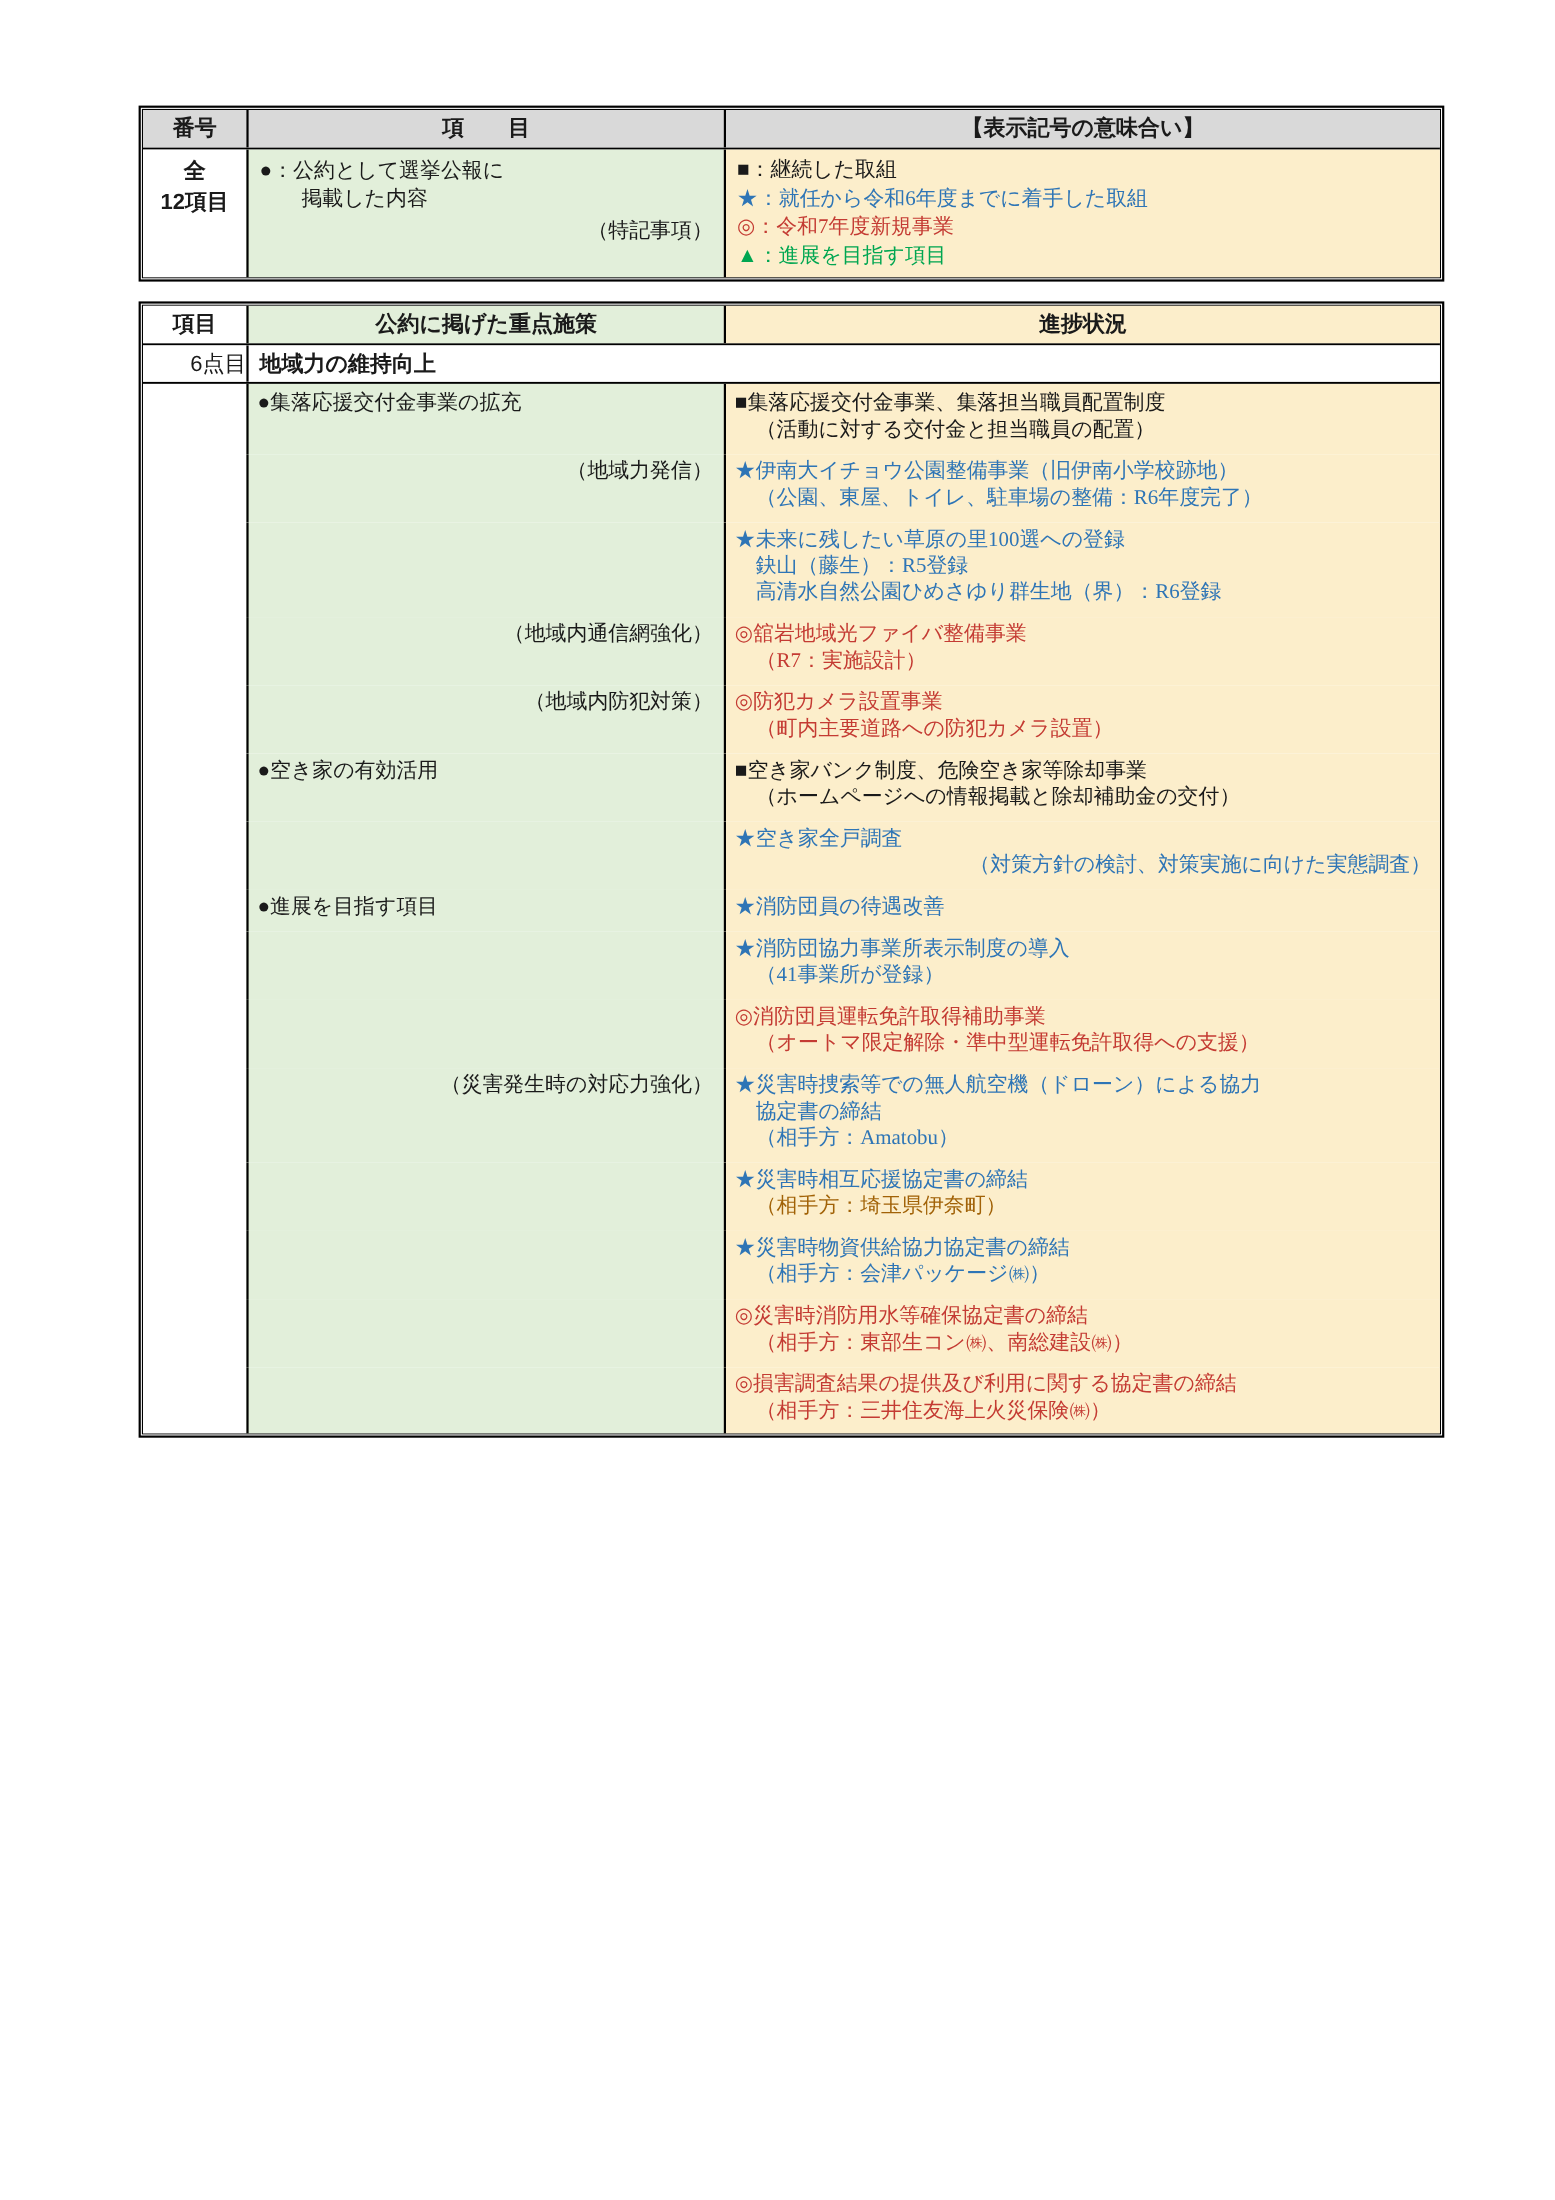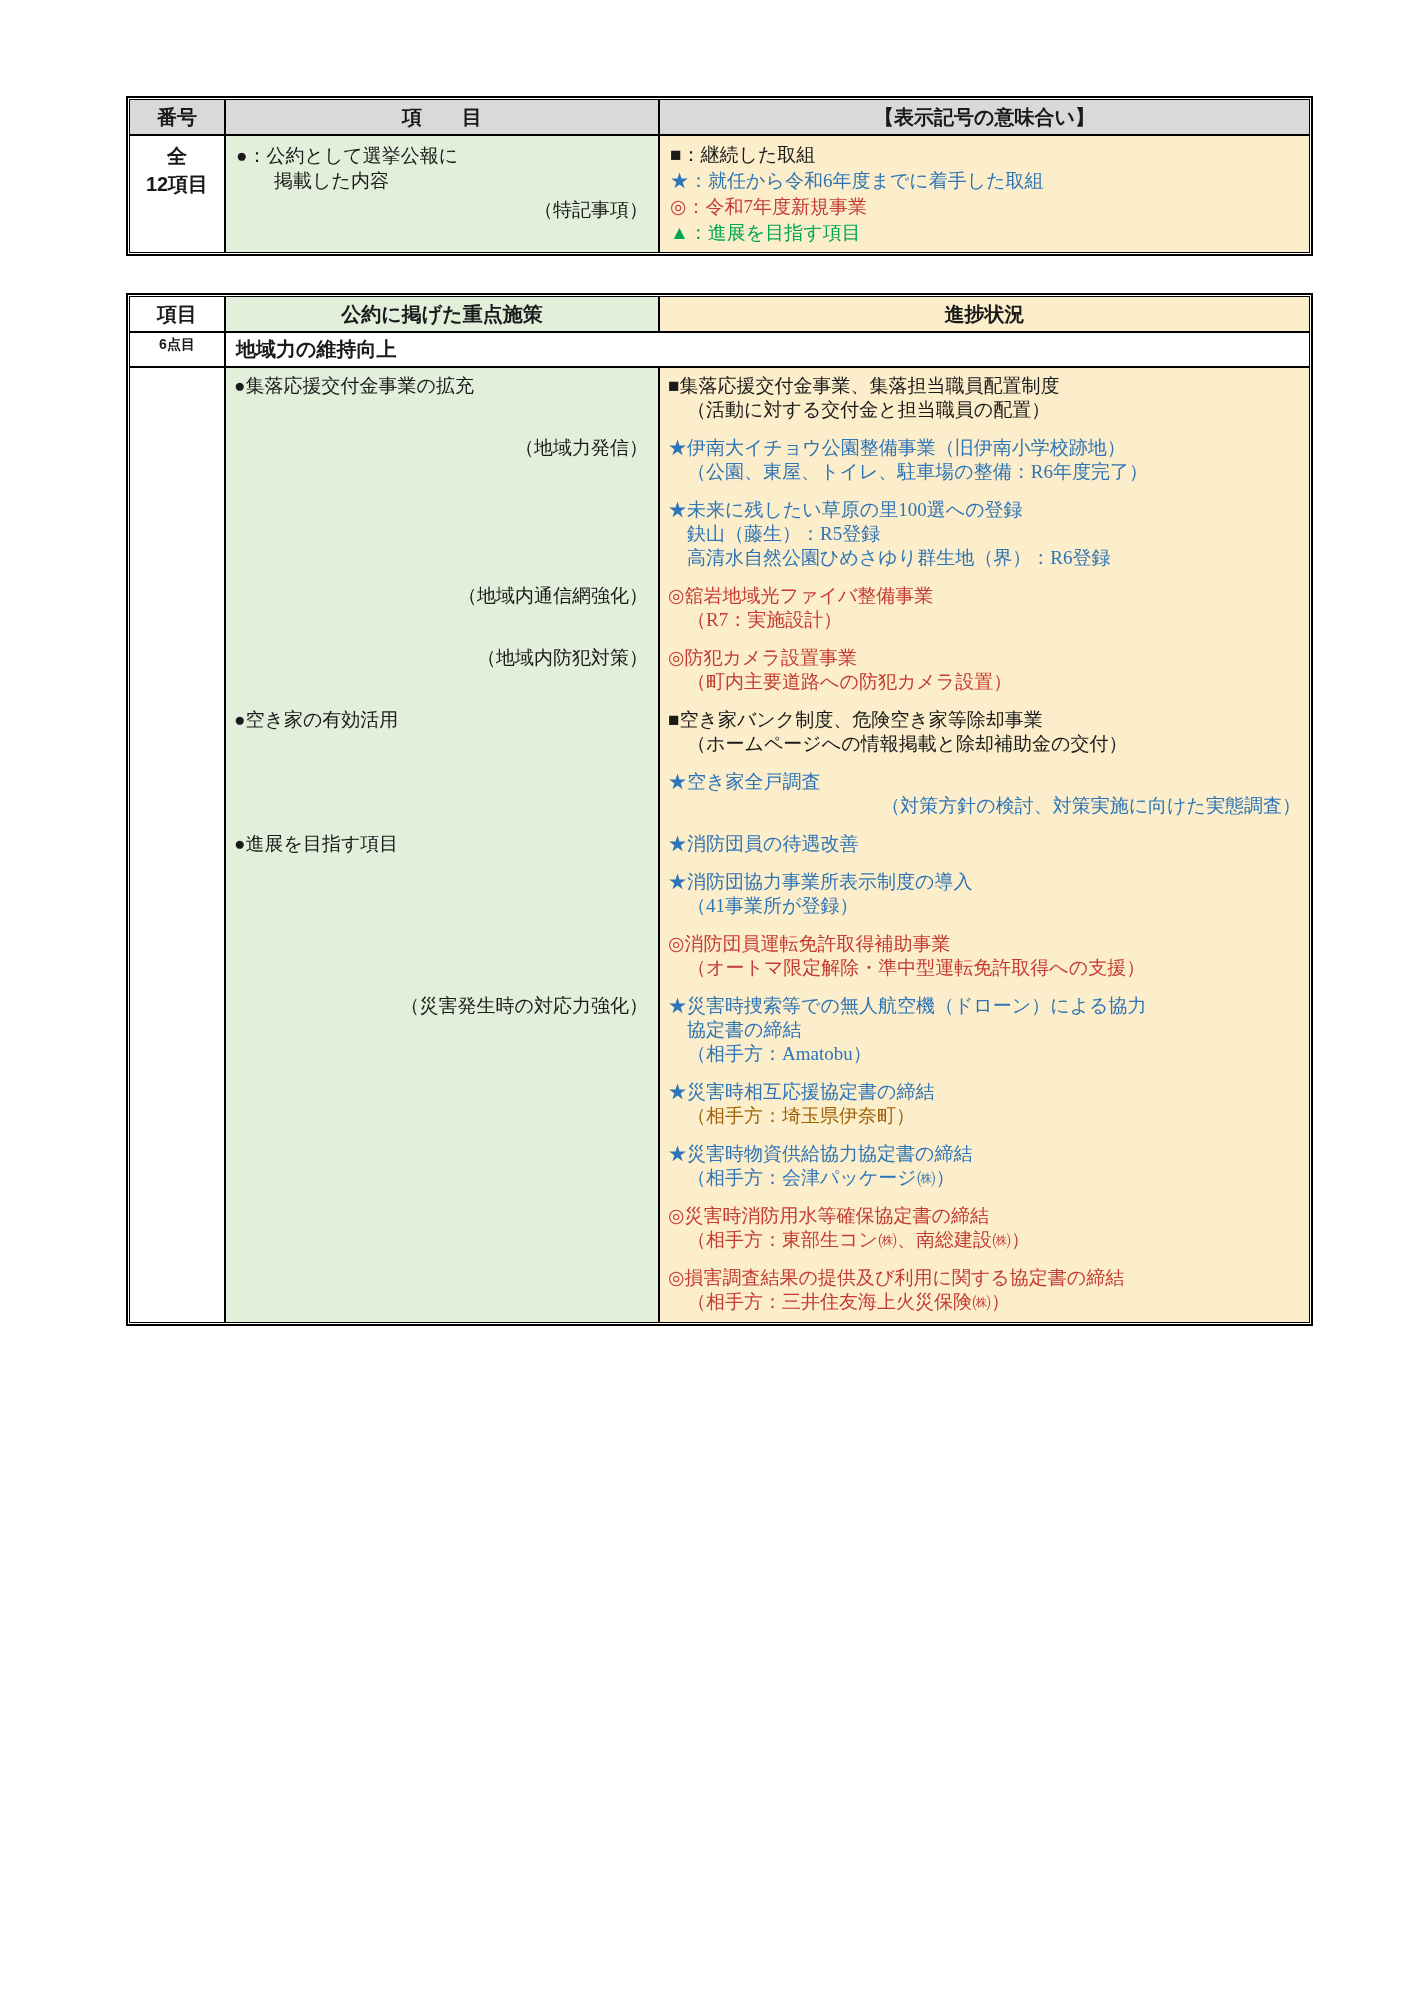--- a/index.html
+++ b/index.html
@@ -2,21 +2,21 @@
 <html><head>
 <meta charset="utf-8">
 <style>
   * { margin:0; padding:0; box-sizing:border-box; }
   html,body { background:#ffffff; }
   body { font-family:"Liberation Serif","DejaVu Serif",serif; color:#1a1a1a; }
   .page { position:relative; width:1414px; height:1408px; background:#fff; overflow:hidden; }
 
   .tbl-outer { position:absolute; border:2px solid #000; padding:1px; background:#fff; }
   .t1 { left:126px; top:96px;  width:1187px; }
-  .t2 { left:126px; top:293px; width:1187px; }
+  .t2 { left:126px; top:274px; width:1187px; }
   .tbl { border:1px solid #000; }
 
   .row { display:grid; grid-template-columns:94px 434px 1fr; }
   .c { min-width:0; }
   .b-left { border-left:2px solid #000; }
 
   .gothic { font-family:"Liberation Sans","DejaVu Sans",sans-serif; }
 
   .hdr  { border-bottom:2px solid #000; }
   .hcell { text-align:center; font-weight:bold; font-size:20px; line-height:24px; padding:5px 0; }
@@ -27,21 +27,21 @@
 
   
   .t1 .count-cell { text-align:center; font-weight:bold; font-size:20px; line-height:28px; padding-top:6px; }
   .t1 .item-cell  { font-size:19px; line-height:25px; padding:7px 8px 6px 10px; }
   .t1 .ind2 { padding-left:2em; }
   .t1 .note { text-align:right; padding-right:2px; margin-top:4px; }
   .t1 .sym-cell { font-size:19px; line-height:26px; padding:6px 8px 6px 10px; }
 
   
   .sec-row { border-bottom:2px solid #000; }
-  .sec-num { text-align:center; font-weight:bold; font-size:14px; padding:3px 0; }
+  .sec-num { text-align:right; font-weight:normal; font-size:20px; padding:3px 0; }
   .sec-title { grid-column:2/4; font-weight:bold; font-size:20px; padding:3px 0 3px 10px; }
 
   .grp .gcell { padding:4px 8px 10px 8px; }
   .grp:first-child .gcell { padding-top:6px; }
   .grp:last-child .gcell { padding-bottom:8px; }
   .policy { font-size:19px; line-height:24px; }
   .al-r { text-align:right; padding-right:2px; }
   .pline { font-size:19px; line-height:24px; }
   .pline.ind { padding-left:1em; }
 

